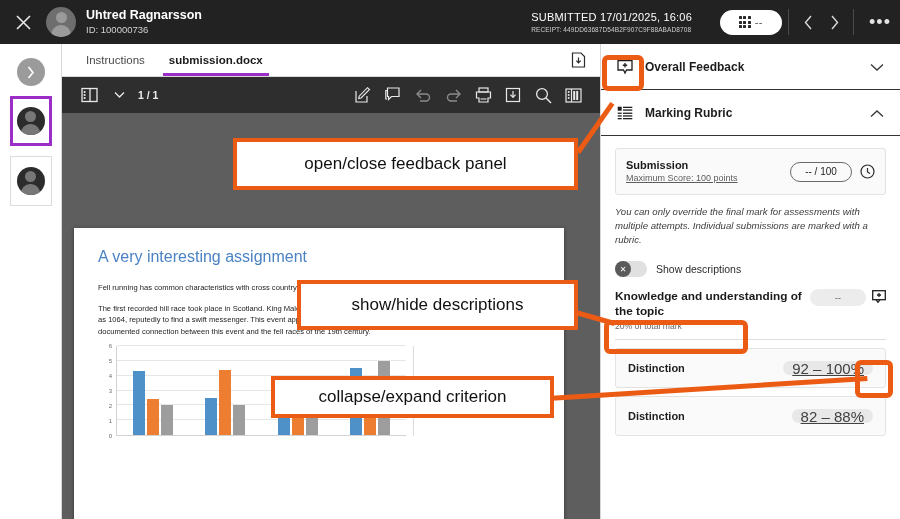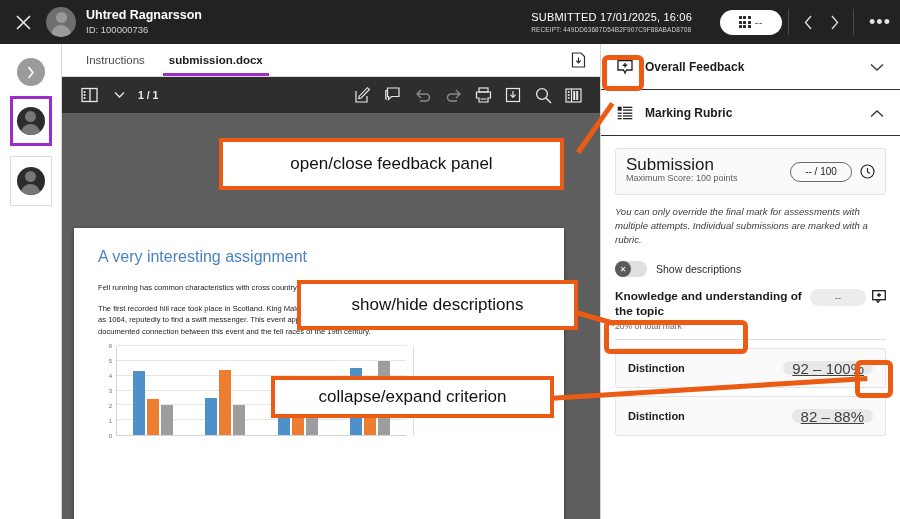--- a/index.html
+++ b/index.html
@@ -123,22 +123,22 @@
   }
   .panel-row .ico { color: #1f1f1f; display:flex; }
   .panel-row .lbl { flex: 1 1 auto; font-size: 12px; font-weight: bold; color: #1c1c1c; }
   .panel-row .chev { color: #3a3a3a; }
   .panel-body { padding: 12px 14px 0 14px; }
   .subm-card {
     border: 1px solid #e2e2e2; background: #fafafa; border-radius: 3px;
     padding: 9px 10px; display: flex; align-items: center; gap: 8px;
   }
   .subm-text { flex: 1 1 auto; }
-  .subm-title { font-size: 17px; font-weight: normal; color: #1b1b1b; line-height: 14px; }
-  .subm-sub { font-size: 9px; color: #5d5d5d; line-height: 13px; }
+  .subm-title { font-size: 11px; font-weight: bold; color: #1b1b1b; line-height: 14px; }
+  .subm-sub { font-size: 9px; color: #5d5d5d; line-height: 13px; text-decoration: underline; }
   .score-pill {
     border: 1px solid #6a6a6a; border-radius: 11px; height: 20px; min-width: 62px;
     display: flex; align-items: center; justify-content: center;
     font-size: 10px; color: #1e1e1e; cursor: pointer;
   }
   .info-ico { color: #2b2b2b; display: flex; cursor: pointer; }
   .note { font-size: 9.6px; line-height: 14px; color: #3b3b3b; font-style: italic; margin-top: 10px; }
 
   .toggle-row { display: flex; align-items: center; gap: 9px; margin-top: 14px; }
   .switch {
@@ -478,17 +478,17 @@
   <div class="ann-ring" style="left:602px; top:55px; width:42px; height:36px;"></div>
 
   <div class="ann-ring" style="left:855px; top:360px; width:38px; height:38px;"></div>
 
   <div class="ann-ring" style="left:604px; top:320px; width:144px; height:34px;"></div>
 
   <div class="ann-line" style="left:578px; top:150px; width:60px; height:5px; transform:rotate(-55deg);"></div>
   <div class="ann-line" style="left:576px; top:310px; width:40px; height:5px; transform:rotate(16deg);"></div>
   <div class="ann-line" style="left:548px; top:396px; width:320px; height:5px; transform:rotate(-3.6deg);"></div>
 
-  <div class="ann-box" style="left:219px; top:138px; width:345px; height:52px;">open/close feedback panel</div>
+  <div class="ann-box" style="left:233px; top:138px; width:345px; height:52px;">open/close feedback panel</div>
   <div class="ann-box" style="left:297px; top:280px; width:281px; height:50px;">show/hide descriptions</div>
   <div class="ann-box" style="left:271px; top:376px; width:283px; height:42px;">collapse/expand criterion</div>
 
 </div>
 
 </body></html>

